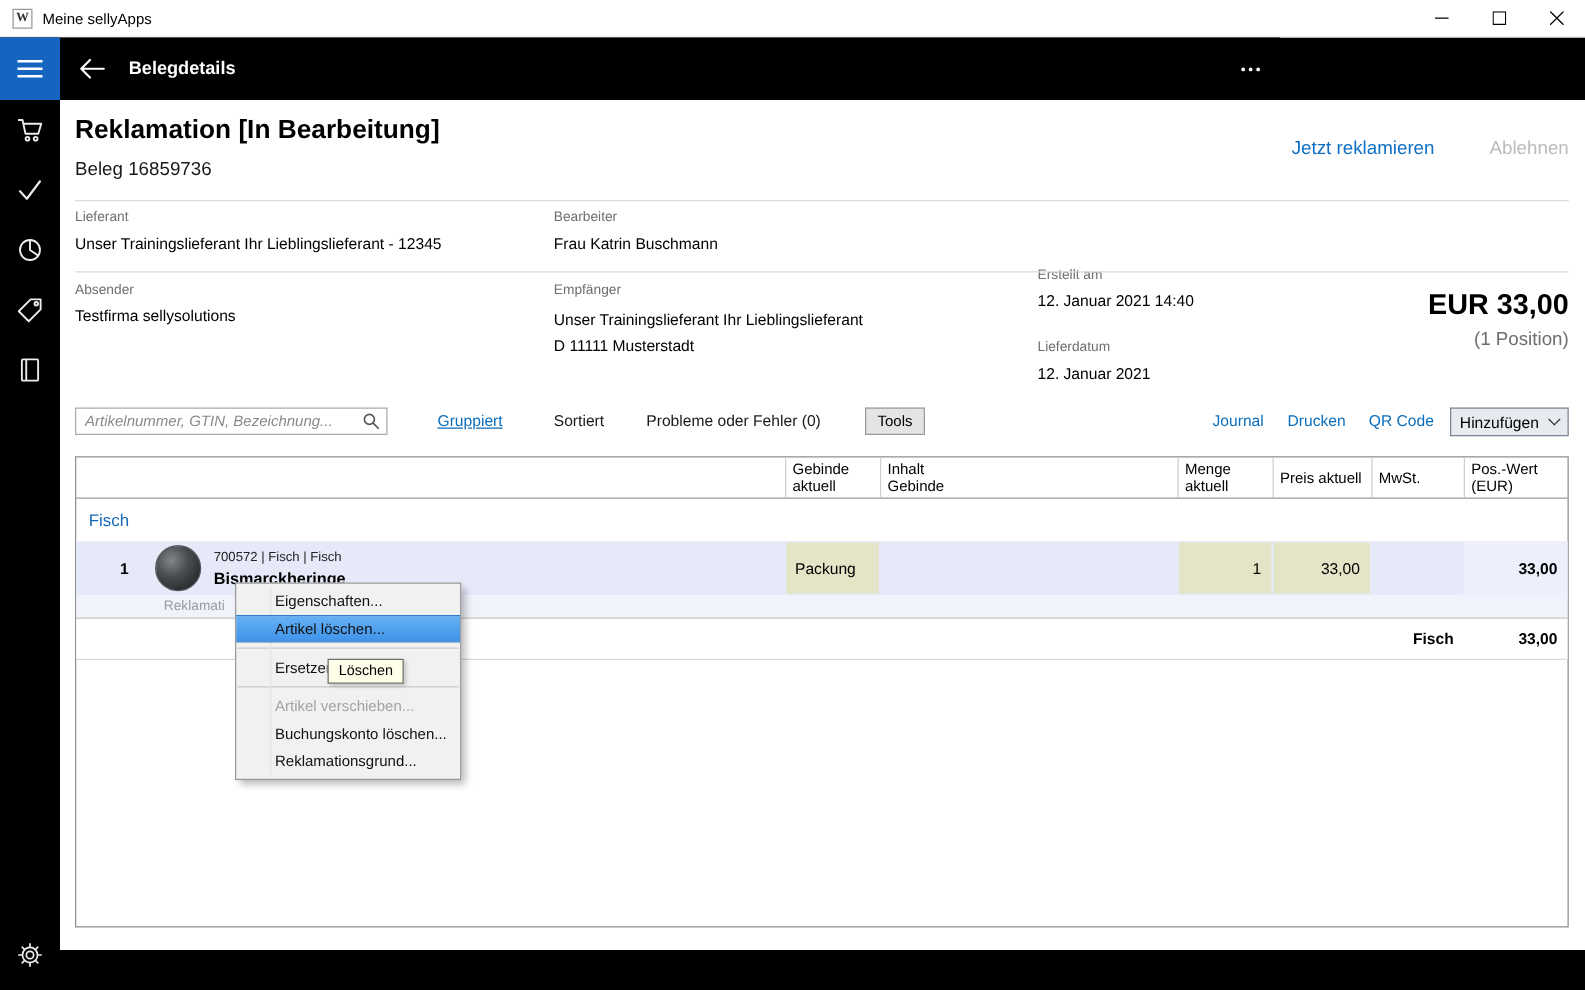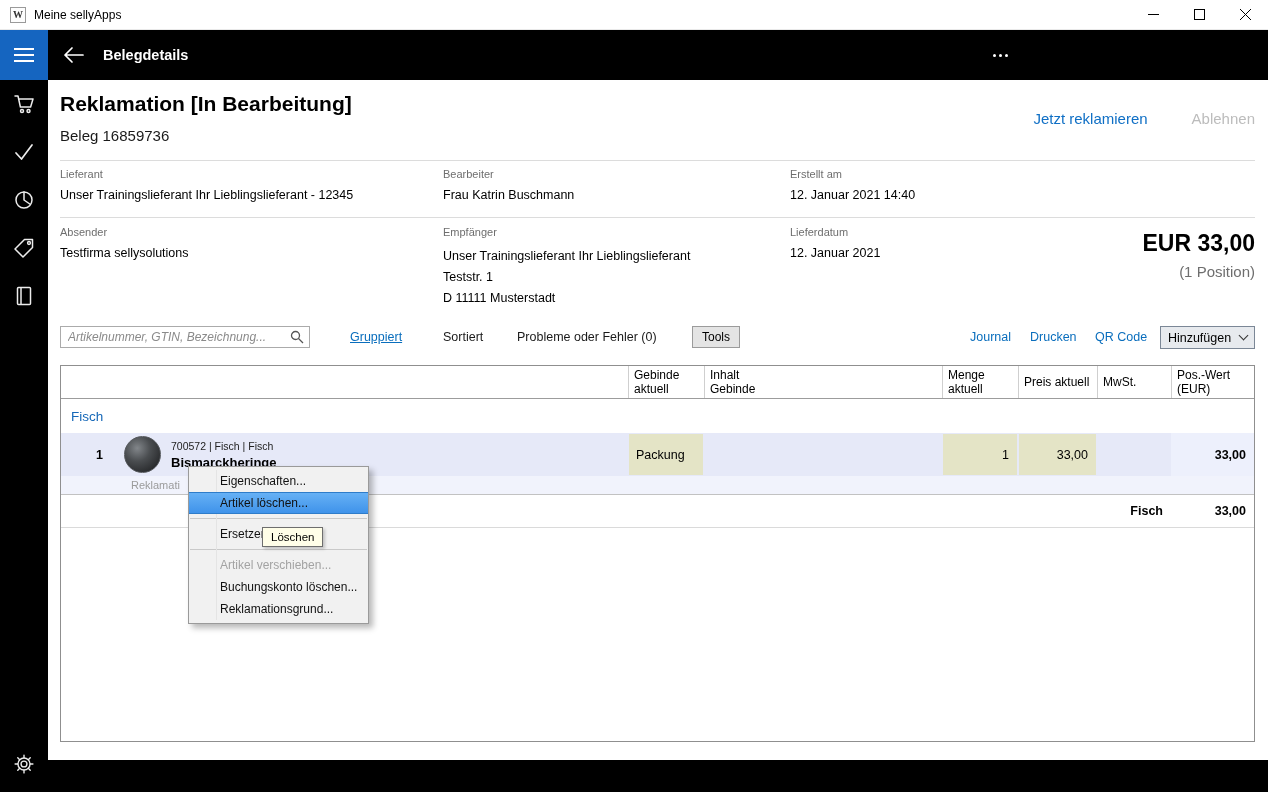--- a/index.html
+++ b/index.html
@@ -41,21 +41,21 @@
   .doc-actions { position:absolute; right:13px; top:30px; display:flex; gap:44px; font-size:15px; }
   .action-primary { color:#0f6fc5; cursor:pointer; }
   .action-secondary { color:#bcbcbc; }
 
   .divider { position:absolute; left:12px; right:13px; height:1px; background:#dcdcdc; }
   .div1 { top:80px; } .div2 { top:137px; }
 
   .info-row { position:absolute; left:12px; right:13px; }
   .info-row1 { top:88px; } .info-row2 { top:146px; }
   .info-col { position:absolute; top:0; }
-  .col-a { left:0; } .col-b { left:383px; } .col-c { left:730px; }
+  .col-a { left:0; } .col-b { left:383px; } .col-c { left:770px;margin-top:46px; }
   .info-label { font-size:11px; color:#6e6e6e; }
   .info-value { font-size:12.5px; color:#000; margin-top:8px; }
   .multi .info-value { margin-top:8px; line-height:21px; }
   .total-amount { position:absolute; right:0; top:4px; font-size:23px; font-weight:bold; }
   .total-pos { position:absolute; right:0; top:37px; font-size:15px; color:#6e6e6e; }
 
   
   .toolbar { position:absolute; left:12px; right:13px; top:246px; height:26px; font-size:12.5px; }
   .search-box { position:absolute; left:0; top:0; width:250px; height:22px; border:1px solid #ababab; background:#fff; }
   .search-box input { border:0; outline:0; width:218px; height:20px; padding-left:7px; font-size:12px; font-family:inherit; color:#333; background:transparent; }
@@ -222,21 +222,20 @@
 
   <div class="info-row info-row2">
     <div class="info-col col-a">
       <div class="info-label">Absender</div>
       <div class="info-value">Testfirma sellysolutions</div>
     </div>
     <div class="info-col col-b multi">
       <div class="info-label">Empfänger</div>
       <div class="info-value">
         <div>Unser Trainingslieferant Ihr Lieblingslieferant</div>
-        <div>Teststr. 1</div>
         <div>D 11111 Musterstadt</div>
       </div>
     </div>
     <div class="info-col col-c">
       <div class="info-label">Lieferdatum</div>
       <div class="info-value">12. Januar 2021</div>
     </div>
     <div class="total-amount">EUR 33,00</div>
     <div class="total-pos">(1 Position)</div>
   </div>

